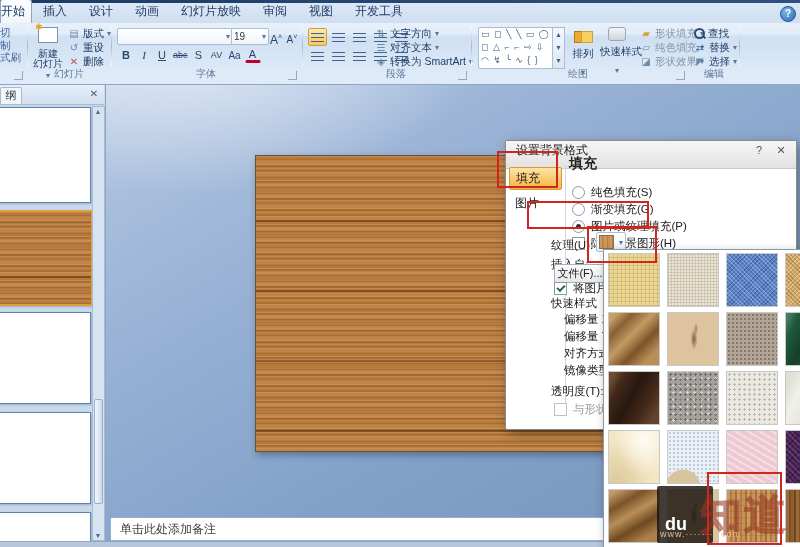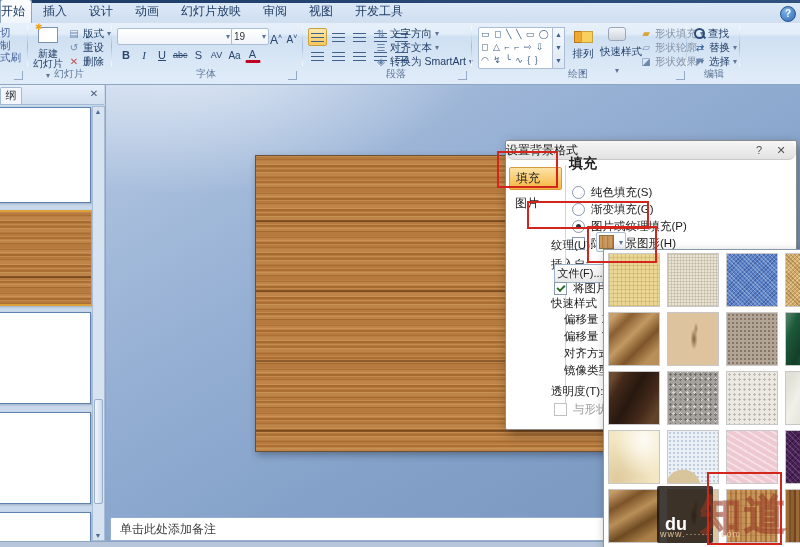--- a/index.html
+++ b/index.html
@@ -91,22 +91,22 @@
     repeating-linear-gradient(180deg,#b77a3e 0 3px,#aa6f34 3px 5px,#bf8448 5px 9px,#a56a30 9px 11px);}
   #slide{left:149px;top:70px;width:393px;height:295px;border:1px solid #6b5133;
     box-shadow:2px 3px 7px rgba(25,35,55,.4);}
   #notes{left:110px;top:517px;width:690px;height:24px;background:#fff;border:1px solid #97add0;border-radius:2px 2px 0 0;
     font-size:12px;color:#3c3c3c;line-height:22px;padding-left:9px;box-sizing:border-box;}
   #statusstrip{left:0;top:541px;width:800px;height:6px;background:#b7c6da;border-top:1px solid #8fa6c2;}
 
   
   #dialog{left:505px;top:140px;width:290px;height:288px;background:#fff;border:1px solid #8a8a8a;
     box-shadow:3px 4px 12px rgba(0,0,0,.35);border-radius:2px;font-size:11.5px;color:#1a1a1a;}
-  #dlgtitle{left:0;top:0;width:100%;height:19px;background:linear-gradient(#f6f6f6,#e2e2e2);
-    border-bottom:1px solid #c9c9c9;font-size:12px;color:#222;line-height:19px;box-sizing:border-box;border-radius:8px;}
+  #dlgtitle{left:0;top:0;width:100%;height:28px;background:linear-gradient(#f6f6f6,#e2e2e2);
+    border-bottom:1px solid #c9c9c9;font-size:12px;color:#222;line-height:19px;padding-left:10px;box-sizing:border-box;}
   .dlgsys{top:2px;width:14px;height:14px;line-height:14px;text-align:center;color:#555;font-size:11px;}
   #dlgnav{left:3px;top:26px;width:53px;}
   .navitem{font-size:12px;color:#222;padding:2px 6px;margin-bottom:3px;border-radius:2px;}
   .navitem.sel{background:linear-gradient(#fde3a7,#f6b53f);border:1px solid #d49a3c;}
   #dlgvsep{left:59px;top:24px;width:1px;height:250px;background:#d5d5d5;}
   #dlghead{left:63px;top:14px;font-size:14px;font-weight:bold;color:#222;}
   .optrow{left:66px;display:flex;align-items:center;gap:6px;white-space:nowrap;}
   .radio{width:11px;height:11px;border:1px solid #8a9aae;border-radius:50%;background:#fff;position:relative;flex:none;}
   .radio.on::after{content:"";position:absolute;left:2.5px;top:2.5px;width:5px;height:5px;border-radius:50%;background:#333;}
   .cb{width:11px;height:11px;border:1px solid #8a9aae;background:#fff;position:relative;flex:none;}
@@ -298,21 +298,21 @@
       <span class="blob"></span>
       <div class="rtext" style="text-align:center">快速样式</div>
       <span class="drop">▾</span></div>
     <div class="minibtn abs" style="left:640px;top:27px">
       <span class="ico" style="color:#d9a43c">▰</span>
       <span class="rtext dim">形状填充</span>
         <span class="drop">▾</span>
       </div>
     <div class="minibtn abs" style="left:640px;top:41px">
       <span class="ico">▱</span>
-      <span class="rtext dim">形状轮廓</span>
+      <span class="rtext dim">纯色填充</span>
         <span class="drop">▾</span>
       </div>
     <div class="minibtn abs" style="left:640px;top:55px">
       <span class="ico">◪</span>
       <span class="rtext dim">形状效果</span>
         <span class="drop">▾</span>
       </div>
     <div class="launcher abs" style="left:676px"></div>
     <div class="grplabel abs" style="left:578px">绘图</div>
     <div class="vsep abs" style="left:686px"></div>

